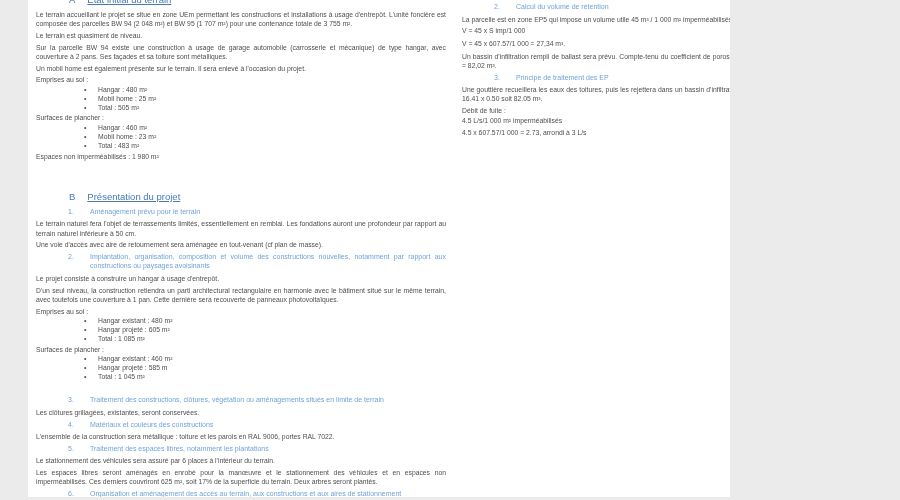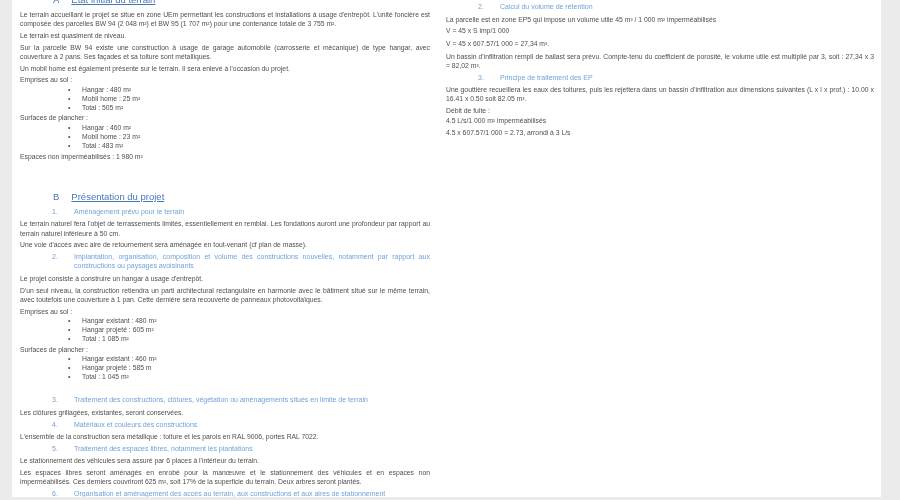--- a/index.html
+++ b/index.html
@@ -4,22 +4,22 @@
 <style>
   html,body{margin:0;padding:0;}
   body{
     width:900px;height:500px;
     background:#ebebeb;
     font-family:"Liberation Sans", sans-serif;
     position:relative;
     overflow:hidden;
   }
   .page{
-    position:absolute;left:12px;top:0;
-    width:869px;height:497px;
+    position:absolute;left:28px;top:0;
+    width:702px;height:497px;
     background:#ffffff;
     overflow:hidden;
   }
   .col{position:absolute;top:0;}
   .col-left{left:8px;width:410px;}
   .col-right{left:434px;width:428px;}
 
   p.body{
     font-size:6.8px;line-height:9.2px;
     color:#4f4f4f;

